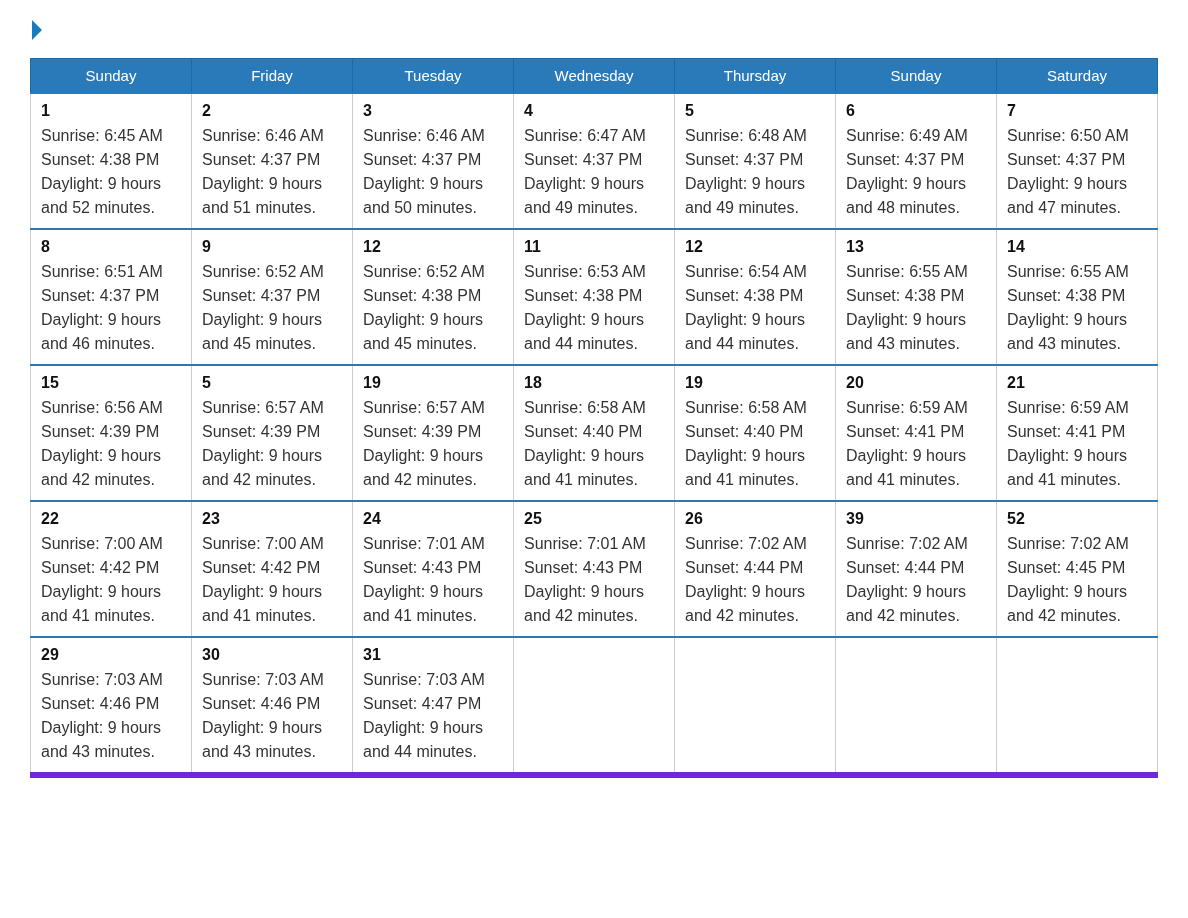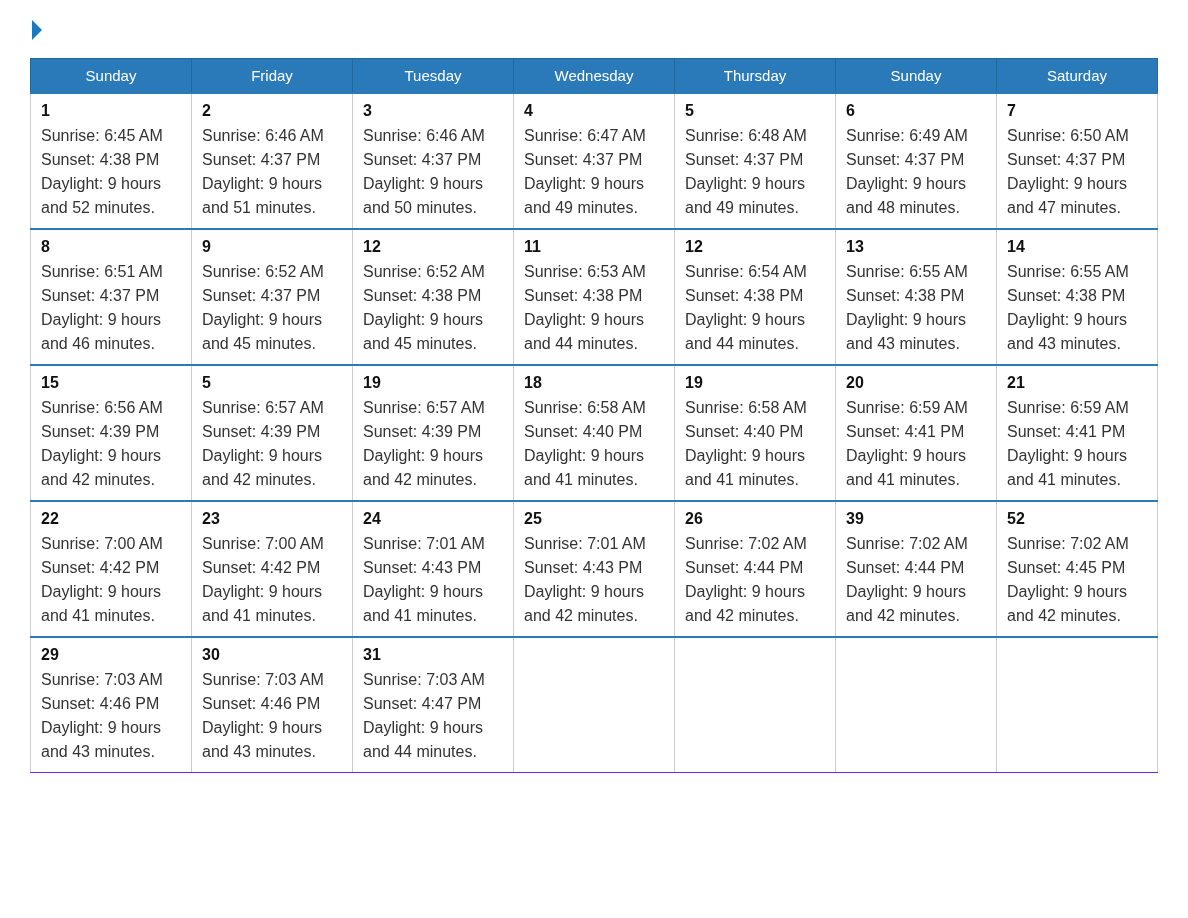--- a/index.html
+++ b/index.html
@@ -76,21 +76,21 @@
       vertical-align: top;
       padding: 8px 10px;
       border: 1px solid #ccc;
       width: calc(100% / 7);
       min-height: 80px;
       font-size: 13px;
       color: #333;
       background: #fff;
     }
     .calendar tr:last-child td {
-      border-bottom: 1px solid #6d28d9;
+      border-bottom: 6px solid #6d28d9;
     }
     .day-num {
       font-size: 16px;
       font-weight: bold;
       color: #111;
       display: block;
       margin-bottom: 4px;
     }
     .day-info {
       font-size: 16px;

